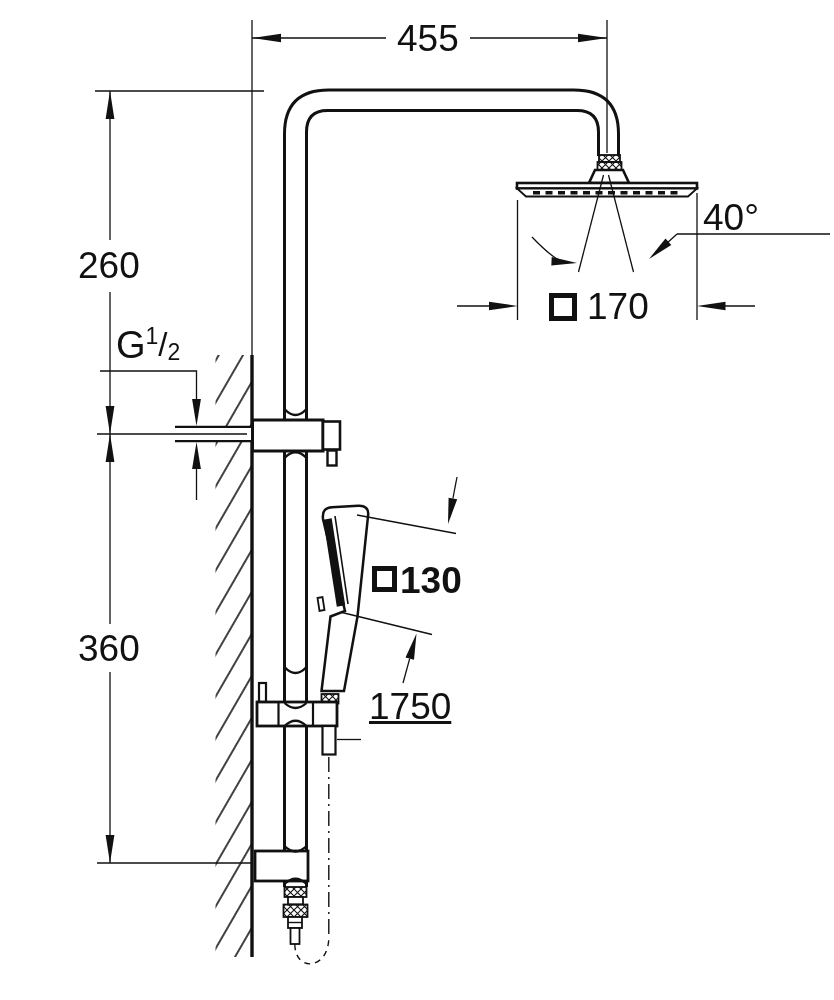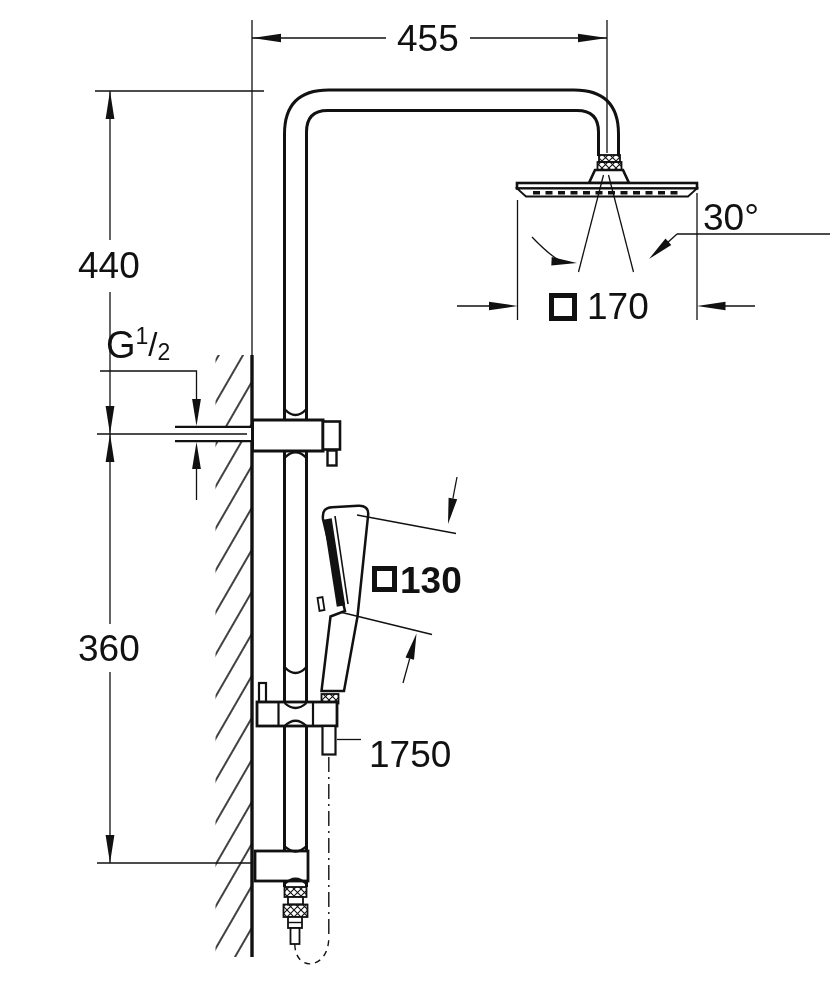--- a/index.html
+++ b/index.html
@@ -169,31 +169,31 @@
       <polygon points="416.5,633.5 405.5,657.4 414,659.8" fill="#111"></polygon>
     </g>
 
     <g>
       <line x1="337" y1="739.5" x2="361" y2="739.5" stroke="#111" stroke-width="1.3"></line>
     </g>
   </svg>
 
   <div class="dim-label" style="left:397px;top:20px;">455</div>
 
-  <div class="dim-label" style="left:78px;top:247px;">440</div>
+  <div class="dim-label" style="left:78px;top:247px;">260</div>
 
-  <div class="dim-label g-label" style="left:106px;top:326px;">
+  <div class="dim-label g-label" style="left:116px;top:326px;">
     <span>G</span><span class="num">1</span><span class="slash">/</span><span class="den">2</span>
   </div>
 
   <div class="dim-label" style="left:78px;top:630px;">360</div>
 
-  <div class="dim-label" style="left:703px;top:199px;">30°</div>
+  <div class="dim-label" style="left:703px;top:199px;">40°</div>
 
   <span class="sq sq-230"></span>
   <div class="dim-label" style="left:587px;top:288px;">170</div>
 
   <span class="sq sq-130"></span>
   <div class="dim-label" style="left:400px;top:562px;font-weight:bold;">130</div>
 
-  <div class="dim-label" style="left:369px;top:736px;">1750</div>
+  <div class="dim-label" style="left:369px;top:688px;text-decoration:underline;">1750</div>
 
 </div>
 
 </body></html>

